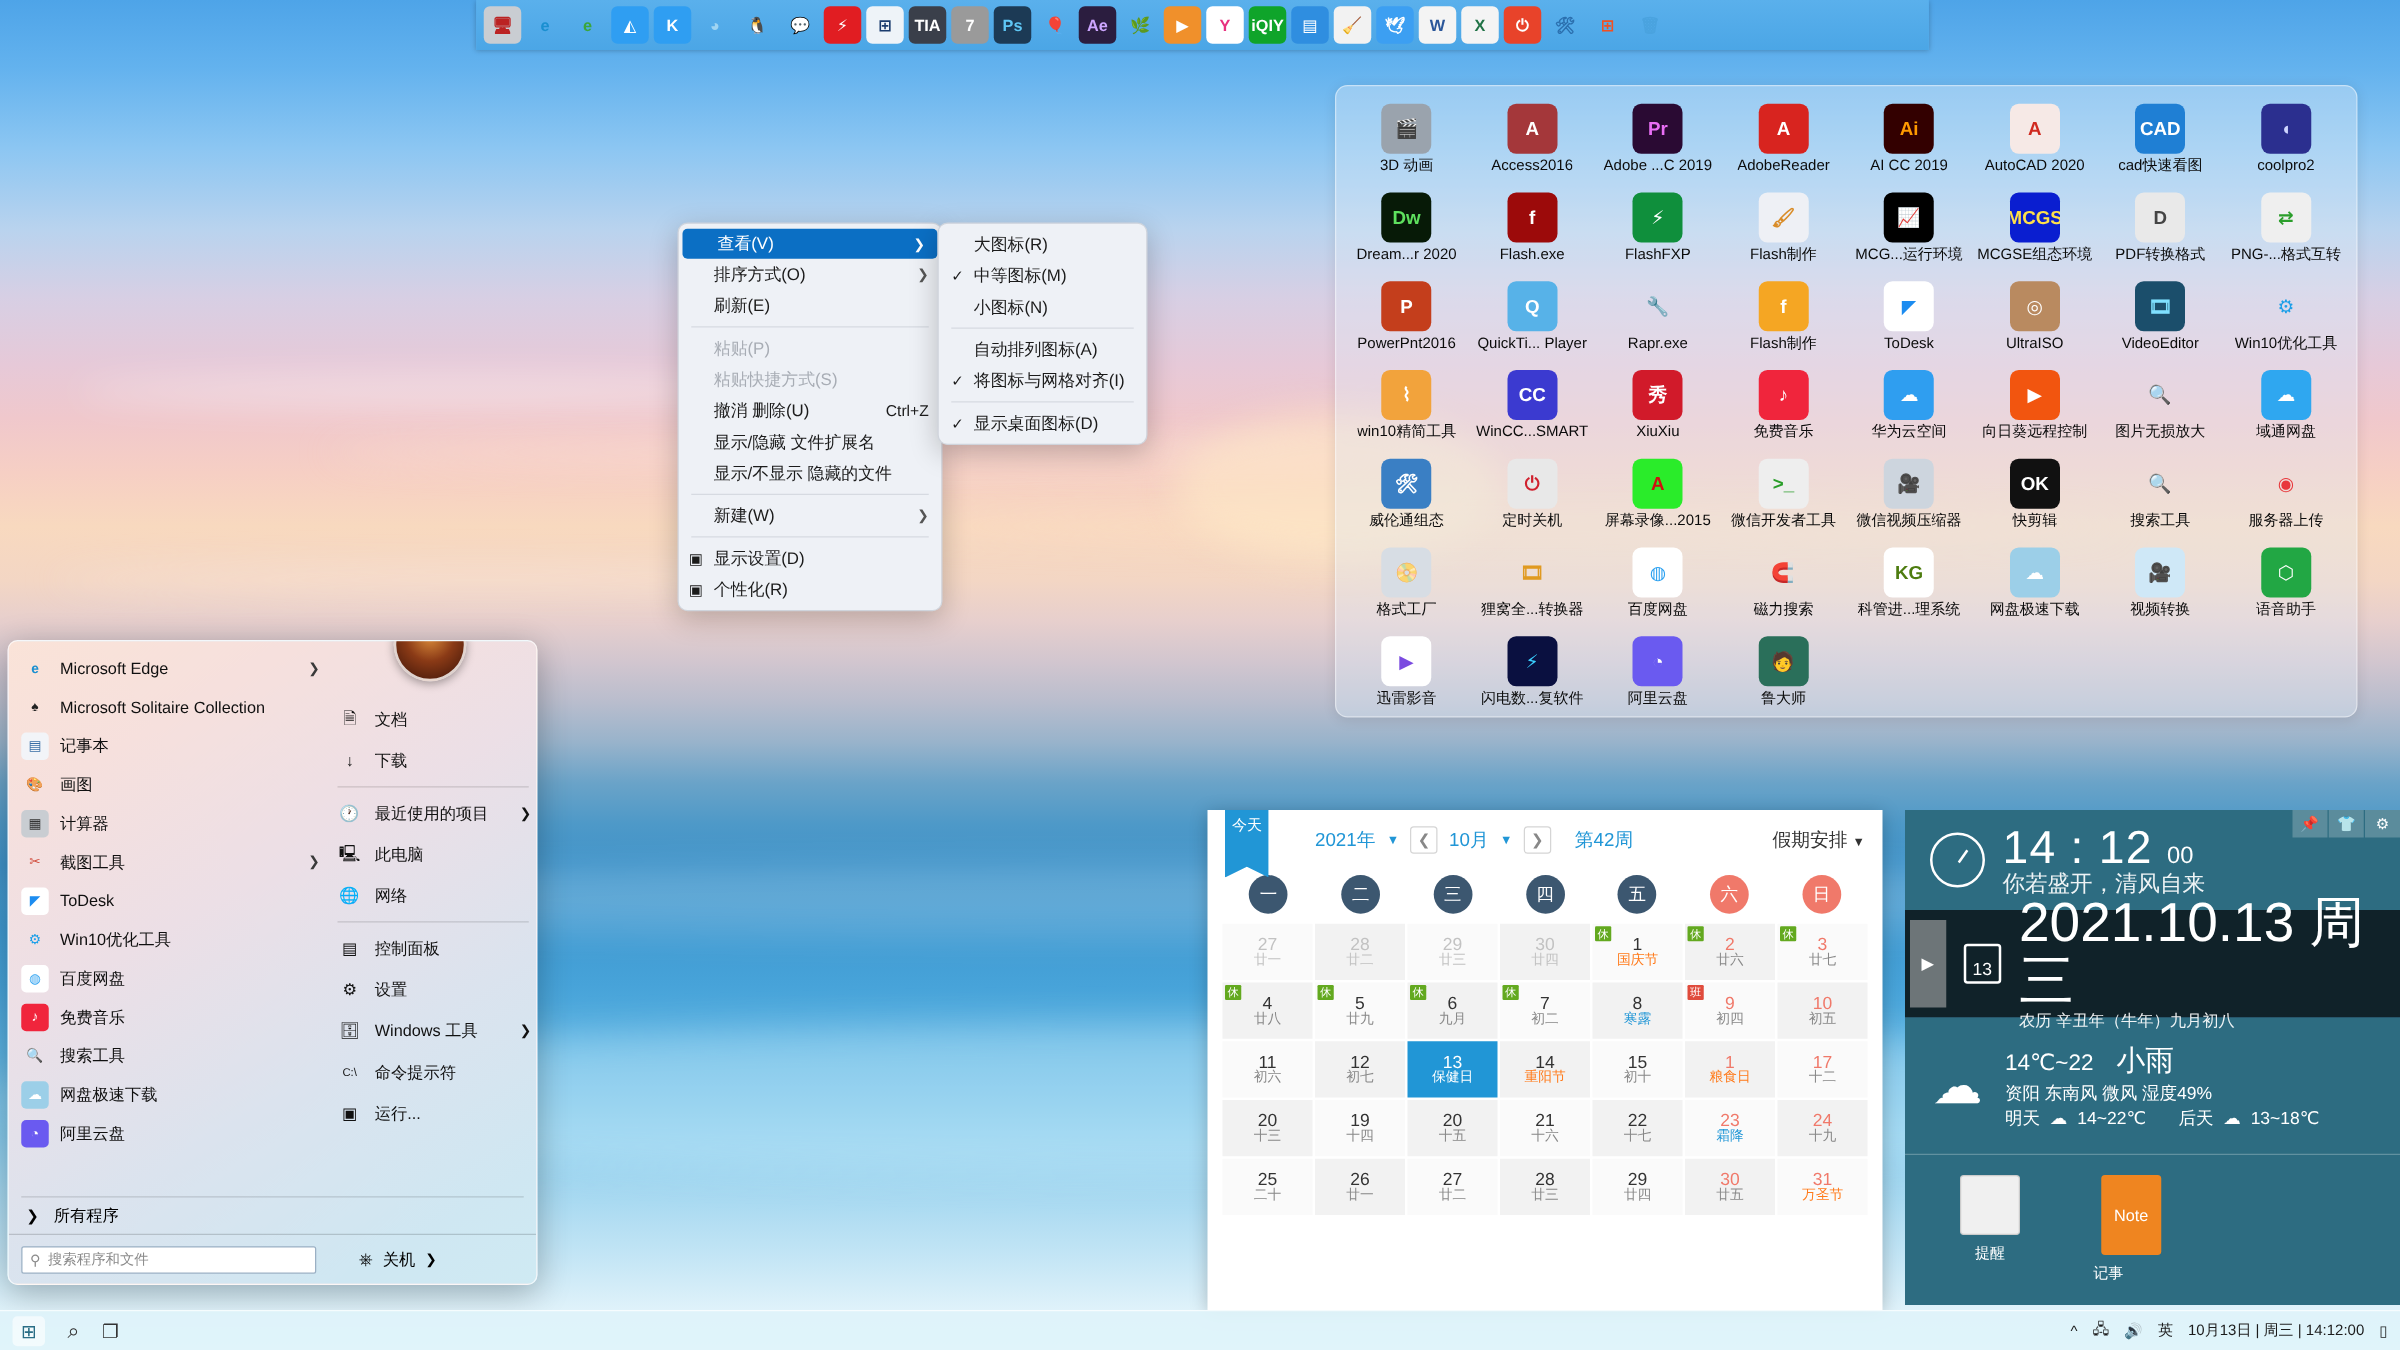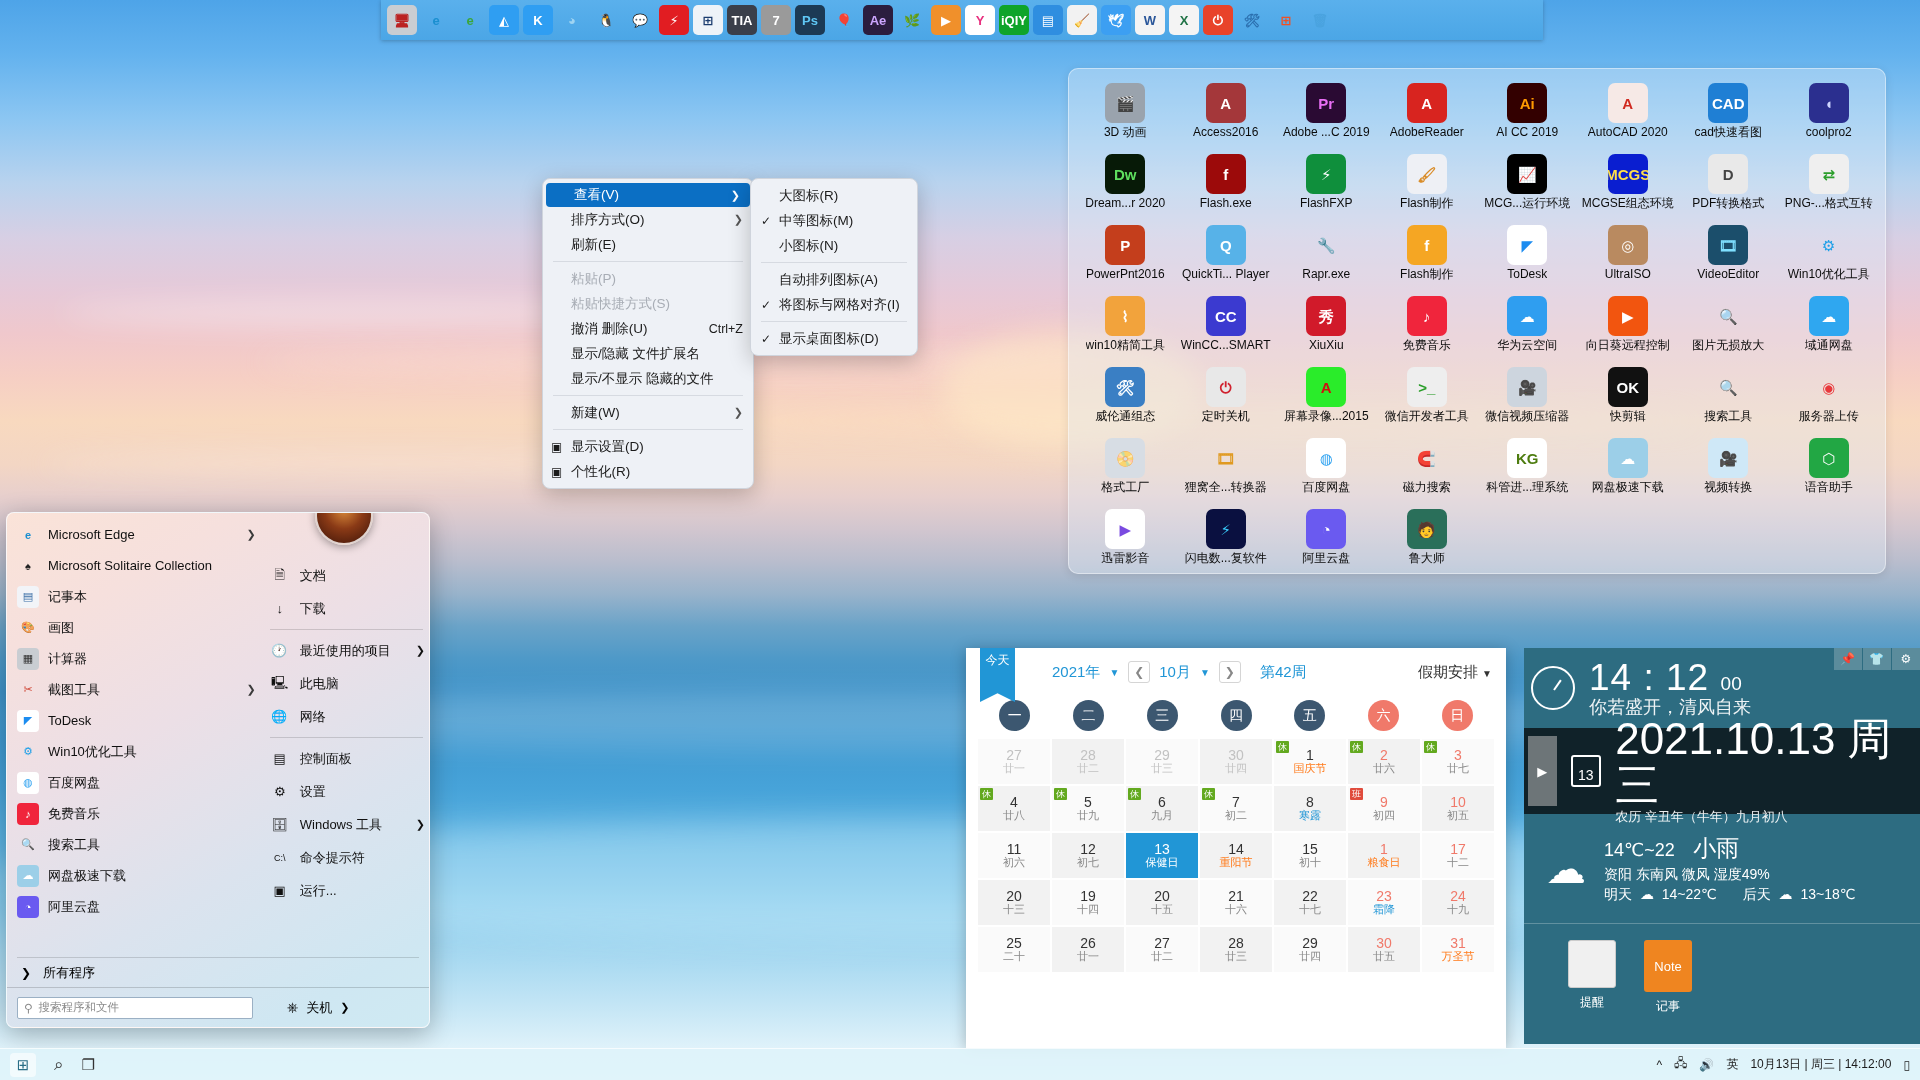--- a/index.html
+++ b/index.html
@@ -140,21 +140,21 @@
   .cd .tag.rest { background:#63a91f; }
   .cd .tag.work { background:#e04b3c; }
   .cd .l.fest { color:#ff7a1a; }
   .cd .l.term { color:#2196d6; }
 
   
   #widget { position:absolute; left:1524px; top:648px; width:396px; height:400px; color:#fff; }
   #w-tools { position:absolute; right:0; top:0; display:flex; }
   #w-tools div { width:28px; height:22px; background:rgba(255,255,255,.22); display:flex;
     align-items:center; justify-content:center; font-size:12px; margin-left:1px; cursor:pointer;}
-  #w-clock { height:80px; background:#2d6c81; display:flex; align-items:center; padding-left:7px; gap:14px;}
+  #w-clock { height:80px; background:#2d6c81; display:flex; align-items:center; padding-left:20px; gap:14px;}
   #w-date { height:86px; background:#102229; display:flex; align-items:center; gap:14px; position:relative;}
   #w-date .pager { width:30px; height:70px; background:#6d7578; display:flex; align-items:center;
      justify-content:center; font-size:13px; margin-left:4px; cursor:pointer;}
   #w-weather { height:110px; background:#2d6c81; display:flex; align-items:center; padding-left:22px; gap:18px;
      border-bottom:1px solid rgba(255,255,255,.25);}
   #w-notes { height:120px; background:#2d6c81; display:flex; gap:28px; padding:16px 0 0 44px;}
   .wn { display:flex; flex-direction:column; align-items:center; gap:6px; font-size:12px; cursor:pointer;}
 
   
   #taskbar { position:absolute; left:0; bottom:0; width:1920px; height:32px;
@@ -849,21 +849,21 @@
       </span>
     </span>
   </div>
 
   <div id="w-notes">
     <div class="wn">
       <span style="width:48px;height:48px;background:#f0f0f0;border:1px solid #ccc;border-radius:3px;display:block;"></span>
       <span>提醒</span>
     </div>
     <div class="wn">
-      <span style="width:48px;height:52px;background:#ef8520;color:#fff;border-radius:3px;display:flex;align-items:center;justify-content:center;font-size:13px;">Note</span>
+      <span style="width:48px;height:64px;background:#ef8520;color:#fff;border-radius:3px;display:flex;align-items:center;justify-content:center;font-size:13px;margin-left:37px;">Note</span>
       <span>记事</span>
     </div>
   </div>
 </div>
 
 <div id="taskbar">
   <div id="tb-left">
     <span class="tb-btn" style="width:26px;height:24px;background:rgba(255,255,255,.6);border-radius:4px;color:#2a6e86;font-size:15px;">⊞</span>
     <span class="tb-btn" style="font-size:17px;color:#333;">⌕</span>
     <span class="tb-btn" style="font-size:15px;color:#333;">❐</span>

